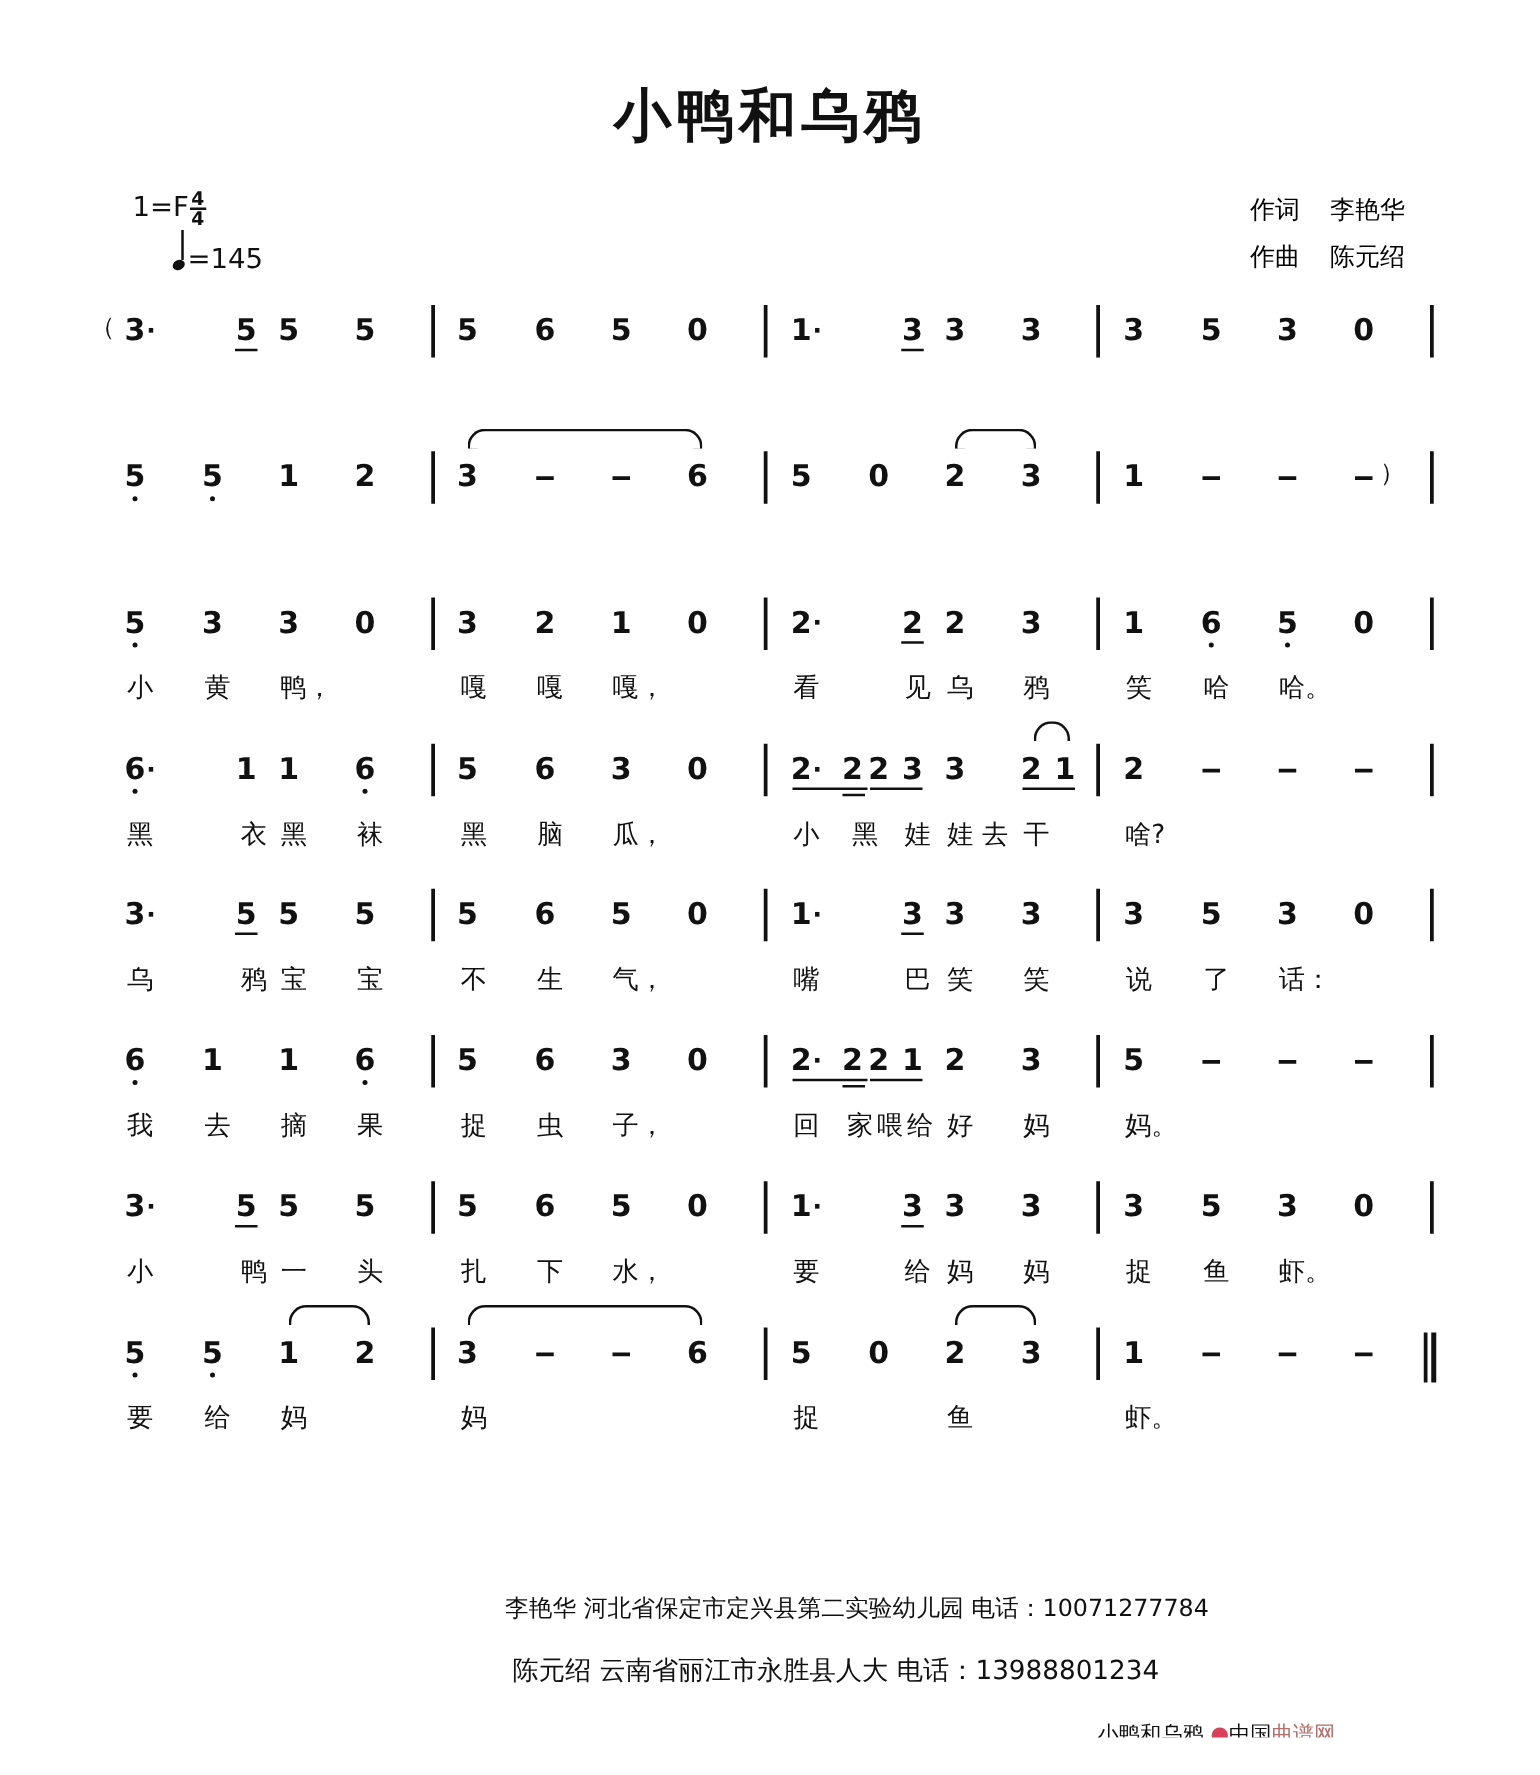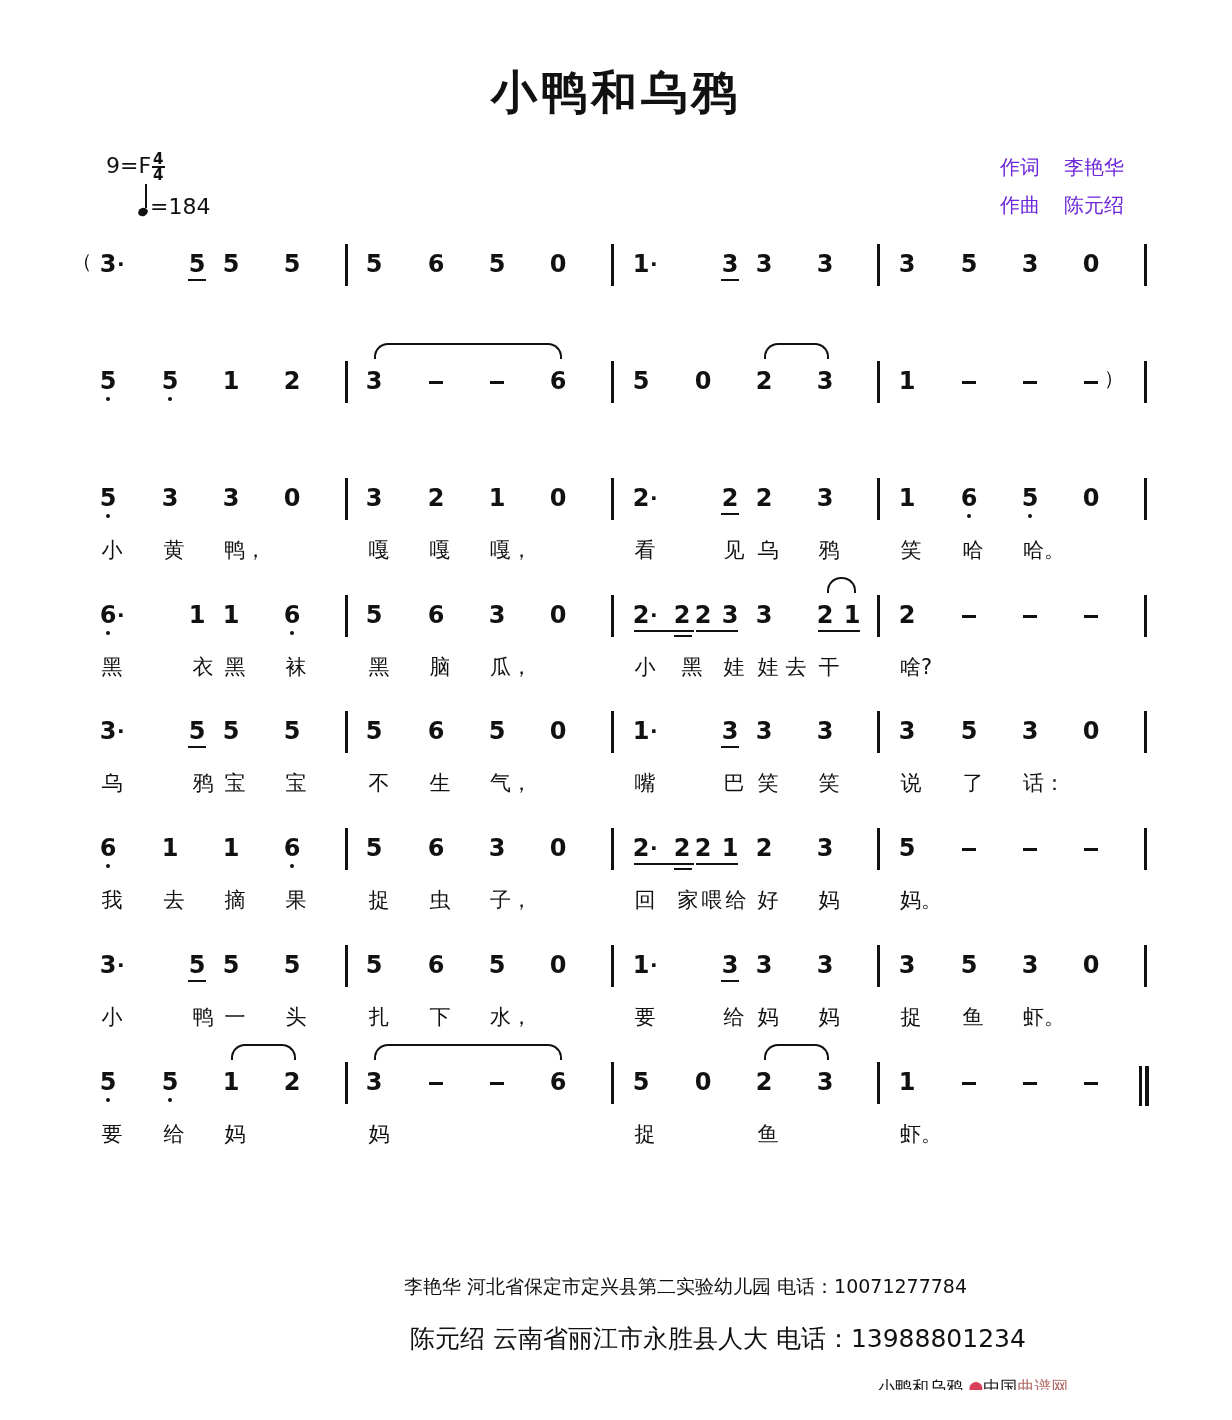--- a/index.html
+++ b/index.html
@@ -7,52 +7,52 @@
          font-family:"DejaVu Sans", "Liberation Sans", sans-serif; color:#111; }
   .abs { position:absolute; }
   .title { left:0; width:1232px; top:62px; text-align:center; font-family:"DejaVu Serif","Liberation Serif",serif;
            font-size:46px; font-weight:bold; letter-spacing:4px; color:#111; }
   .key { left:106px; top:152px; font-size:22px; }
   .timesig { display:inline-block; vertical-align:middle; text-align:center; font-weight:bold; font-size:15px; line-height:14px; margin-left:1px; }
   .timesig .num { display:block; border-bottom:2px solid #111; padding:0 1px; }
   .tempo { left:138px; top:190px; font-size:22px; }
   .notehead { display:inline-block; width:10px; height:8px; background:#111; border-radius:50%; transform:rotate(-25deg); position:relative; top:2px; }
   .notestem { display:inline-block; width:2px; height:24px; background:#111; position:relative; left:-3px; top:-6px; }
-  .credits { left:1000px; top:148px; font-family:"DejaVu Serif","Liberation Serif",serif; font-size:20px; line-height:38px; color:#6d28d9; }
+  .credits { left:1000px; top:148px; font-family:"DejaVu Serif","Liberation Serif",serif; font-size:20px; line-height:38px; color:#000000; }
   .credits span.lbl { display:inline-block; width:64px; }
   .system { position:absolute; left:0; width:1232px; }
   .note { position:absolute; width:30px; margin-left:-15px; text-align:center; font-weight:bold; font-size:24px; line-height:28px; }
   .note .dot-low { position:absolute; left:50%; margin-left:-2px; top:30px; width:4px; height:4px; background:#111; border-radius:50%; }
   .note .aug { position:absolute; left:24px; top:0; font-weight:bold; font-size:20px; }
   .ul1 { position:absolute; height:2px; background:#111; }
   .ul2 { position:absolute; height:2px; background:#111; }
   .bar { position:absolute; width:3px; background:#111; }
   .dbar { position:absolute; width:3px; background:#111; }
   .dash { position:absolute; width:14px; height:3px; background:#111; margin-left:-7px; }
   .tie { position:absolute; border:2px solid #111; border-bottom:none; border-radius:14px 14px 0 0; }
   .paren { position:absolute; font-size:20px; }
   .lyric { position:absolute; width:40px; margin-left:-20px; text-align:center; font-size:21px; line-height:26px;
            font-family:"DejaVu Sans","Liberation Sans",sans-serif; }
   .foot1 { left:404px; top:1274px; font-size:19px; }
-  .foot2 { left:410px; top:1322px; font-size:25px; }
+  .foot2 { left:410px; top:1322px; font-size:21px; }
   .watermark { left:878px; top:1376px; font-size:17px; height:14px; overflow:hidden; }
   .wm-red { color:#d9415a; }
   .wm-brown { color:#b46f6a; }
 </style>
 </head>
 <body>
 
 <div class="abs title">小鸭和乌鸦</div>
 
 <div class="abs key">
-  <span>9=F</span><span class="timesig"><span class="num">4</span><span>4</span></span>
+  <span>1=F</span><span class="timesig"><span class="num">4</span><span>4</span></span>
 </div>
 
 <div class="abs tempo">
-  <span><span class="notehead"></span><span class="notestem"></span></span><span>=184</span>
+  <span><span class="notehead"></span><span class="notestem"></span></span><span>=145</span>
 </div>
 
 <div class="abs credits">
   <div><span class="lbl">作词</span><span>李艳华</span></div>
   <div><span class="lbl">作曲</span><span>陈元绍</span></div>
 </div>
 
 <div id="score">
     <div class="system" style="top: 0px;">
       <div class="bar" style="left: 345px; top: 244px; height: 42px;"></div>

